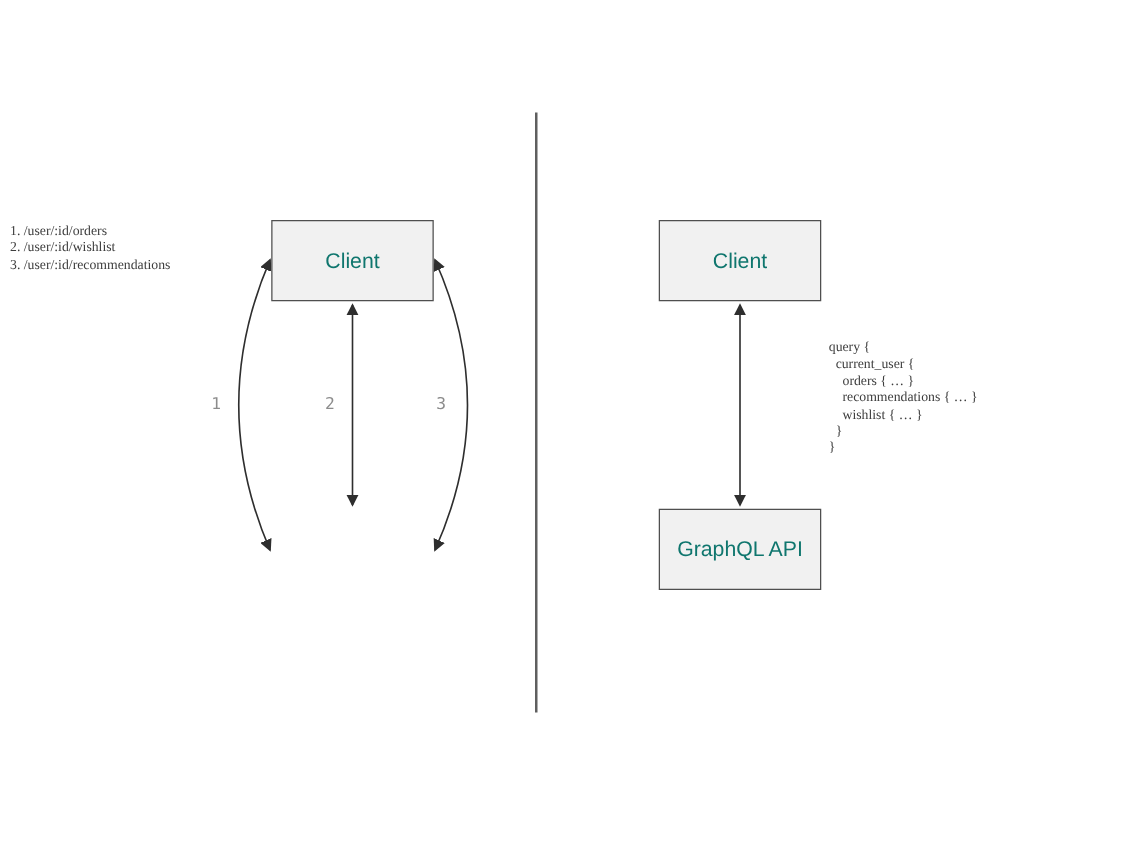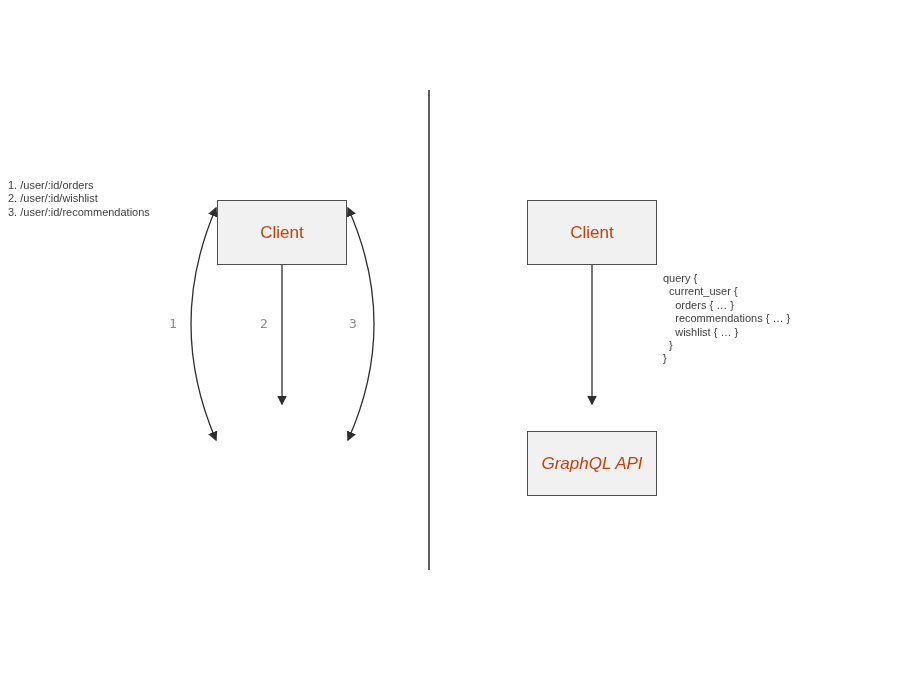--- a/index.html
+++ b/index.html
@@ -35,31 +35,30 @@
     background:var(--divider);
   }
   .node{
     position:absolute;
     width:130px;height:65px;
     background:var(--box-fill);
     border:1.5px solid var(--box-border);
     box-sizing:border-box;
     display:flex;align-items:center;justify-content:center;
     font-size:17px;
-    color:#c2410c;
-    margin-top:24px;
+    color:#0f766e;
   }
   .node.client-left{left:217px;top:176px;}
   .node.rest-api{left:217px;top:407px;}
   .node.client-right{left:527px;top:176px;}
-  .node.graphql-api{left:527px;top:407px;font-style:italic;}
+  .node.graphql-api{left:527px;top:407px;}
   .mono{
     position:absolute;
     margin:0;
-    font-family:Liberation Sans, sans-serif;
+    font-family:Liberation Serif, serif;
     font-size:11px;
     line-height:13.4px;
     color:var(--mono-text);
     white-space:pre;
   }
   .endpoints{left:8px;top:179px;}
   .query{left:663px;top:272px;}
   .arrow-label{
     position:absolute;
     width:20px;

